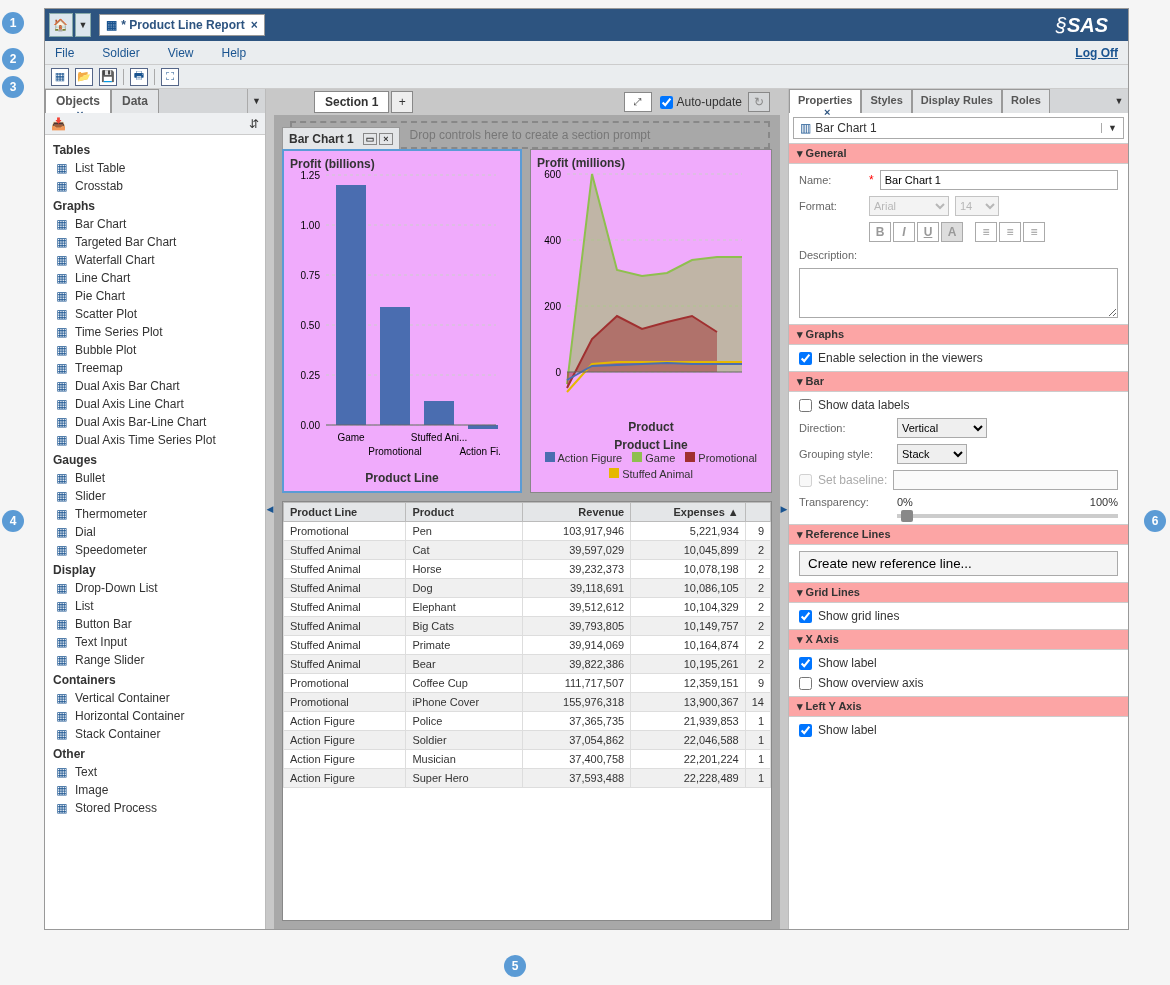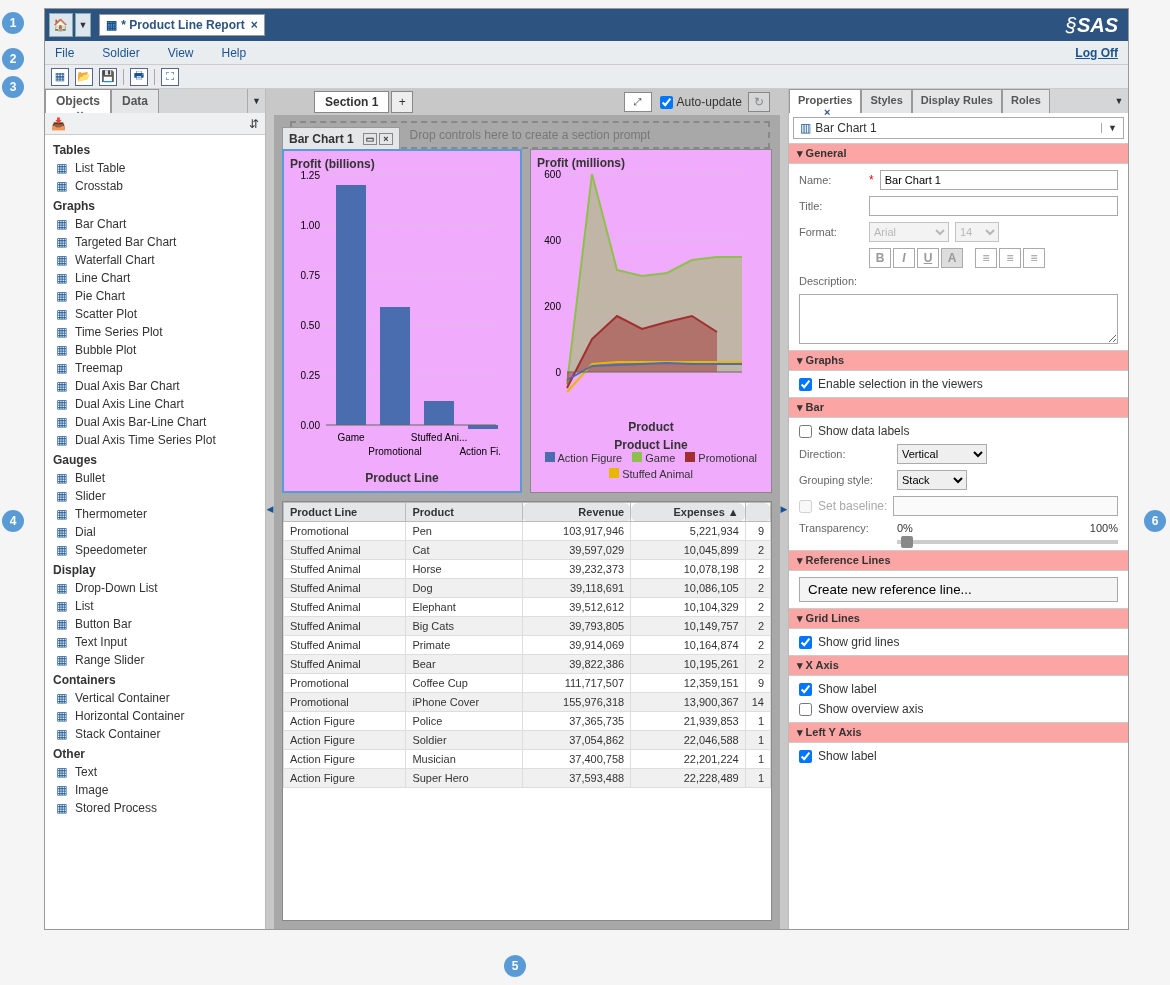--- a/index.html
+++ b/index.html
@@ -4,21 +4,21 @@
 <style>
 * { box-sizing: border-box; margin: 0; padding: 0; }
 body { font-family: Arial, sans-serif; font-size: 12px; color: #333; background: #f5f5f5; width: 1170px; height: 985px; position: relative; }
 .callout { position: absolute; width: 22px; height: 22px; border-radius: 50%; background: #5b9bd5; color: #fff; display: flex; align-items: center; justify-content: center; font-weight: bold; z-index: 100; }
 .app { position: absolute; left: 44px; top: 8px; width: 1085px; border: 1px solid #999; background: #eaedef; }
 .titlebar { background: #2d5480; height: 32px; display: flex; align-items: center; padding: 0 4px; }
 .home-btn { width: 24px; height: 24px; background: #dde6ee; border: 1px solid #8aa; display: flex; align-items: center; justify-content: center; margin-right: 2px; }
 .home-dd { width: 16px; height: 24px; background: #dde6ee; border: 1px solid #8aa; display: flex; align-items: center; justify-content: center; font-size: 9px; }
 .tab-doc { background: #fff; border: 1px solid #999; height: 22px; display: flex; align-items: center; padding: 0 6px; margin-left: 8px; font-weight: bold; color: #2d5480; }
 .tab-doc .close { margin-left: 6px; color: #2d5480; font-weight: bold; }
-.sas-logo { margin-left: auto; color: #fff; font-size: 20px; font-weight: bold; font-style: italic; margin-right: 6px; }
+.sas-logo { margin-left: auto; color: #fff; font-size: 20px; font-weight: bold; font-style: italic; margin-right: 16px; }
 .menubar { background: #eaedef; height: 24px; display: flex; align-items: center; padding: 0 10px; border-bottom: 1px solid #ccc; }
 .menubar .menu-item { color: #1a5490; margin-right: 28px; }
 .menubar .logoff { margin-left: auto; color: #1a5490; text-decoration: underline; font-weight: bold; }
 .toolbar { background: #eaedef; height: 24px; display: flex; align-items: center; padding: 0 6px; gap: 6px; border-bottom: 1px solid #ccc; }
 .toolbar .tb-btn { width: 18px; height: 18px; background: #fff; border: 1px solid #568; display: flex; align-items: center; justify-content: center; font-size: 11px; color: #1a5490; }
 .main { display: flex; height: 840px; }
 .left-pane { width: 221px; border-right: 1px solid #bbb; display: flex; flex-direction: column; background: #fff; }
 .tabs-row { display: flex; background: #d4d6d8; height: 24px; align-items: stretch; }
 .tab { padding: 4px 10px; border: 1px solid #999; border-bottom: none; background: #e4e6e8; font-weight: bold; color: #555; display: flex; align-items: center; flex-direction: column; }
 .tab.active { background: #fff; }
@@ -43,21 +43,21 @@
 .chart-box { background: #f0abfc; border: 1px solid #888; flex: 1; display: flex; flex-direction: column; }
 .chart-box.selected { border: 2px solid #5b9bd5; }
 .chart-title-bar { background: #e4e6e8; height: 22px; display: flex; align-items: center; padding: 0 6px; font-weight: bold; position: relative; z-index: 2; width: 118px; border: 1px solid #999; border-bottom: none; margin-top: -22px; }
 .chart-title-bar .ctb-btn { margin-left: auto; width: 14px; text-align: center; border: 1px solid #888; font-size: 9px; }
 .chart-body { padding: 6px; flex: 1; }
 .chart-label { font-weight: bold; font-size: 12px; }
 svg { display: block; }
 .table-box { background: #fff; border: 1px solid #888; flex: 1; overflow: hidden; }
 .table-box table { width: 100%; border-collapse: collapse; font-size: 11px; }
 .table-box th { background: #e4e6e8; border: 1px solid #bbb; padding: 3px 6px; text-align: left; font-weight: bold; }
-.table-box th.r { text-align: right; border-radius: 7px; }
+.table-box th.r { text-align: right; }
 .table-box td { border: 1px solid #ddd; padding: 3px 6px; }
 .table-box td.r { text-align: right; }
 .table-box tr:nth-child(even) td { background: #f0f0f0; }
 .table-scroll { height: 320px; overflow-y: scroll; }
 .right-pane { width: 340px; border-left: 1px solid #bbb; background: #fff; display: flex; flex-direction: column; }
 .rp-tabs { display: flex; background: #d4d6d8; height: 24px; }
 .rp-tabs .tab { font-size: 11px; padding: 4px 8px; }
 .rp-selector { height: 22px; border: 1px solid #aaa; margin: 4px; display: flex; align-items: center; padding: 0 6px; }
 .rp-selector .arrow { margin-left: auto; border-left: 1px solid #aaa; padding-left: 6px; font-size: 9px; }
 .rp-section-h { background: #fca5a5; border-top: 1px solid #ccc; border-bottom: 1px solid #ccc; padding: 3px 8px; font-weight: bold; font-size: 11px; }
@@ -498,24 +498,20 @@
       </div>
 
       <div class="rp-section-h">▾ <span>General</span></div>
       <div class="rp-body">
         <div class="form-row">
             <label>Name:</label>
             <span style="color:red;">*</span>
             <input type="text" value="Bar Chart 1" style="">
           </div>
         <div class="form-row">
-            <label>Title:</label>
-            <input type="text" style="">
-          </div>
-        <div class="form-row">
             <label>Format:</label>
           <select disabled="" style="width:80px;color:#999;"><option>Arial</option></select>
           <select disabled="" style="width:44px;color:#999;"><option>14</option></select>
         </div>
         <div class="fmt-btns">
           <div class="fb">B</div>
           <div class="fb" style="font-style:italic;">I</div>
           <div class="fb" style="text-decoration:underline;">U</div>
           <div class="fb" style="background:#ddd;">A</div>
           <div style="width:8px;"></div>

